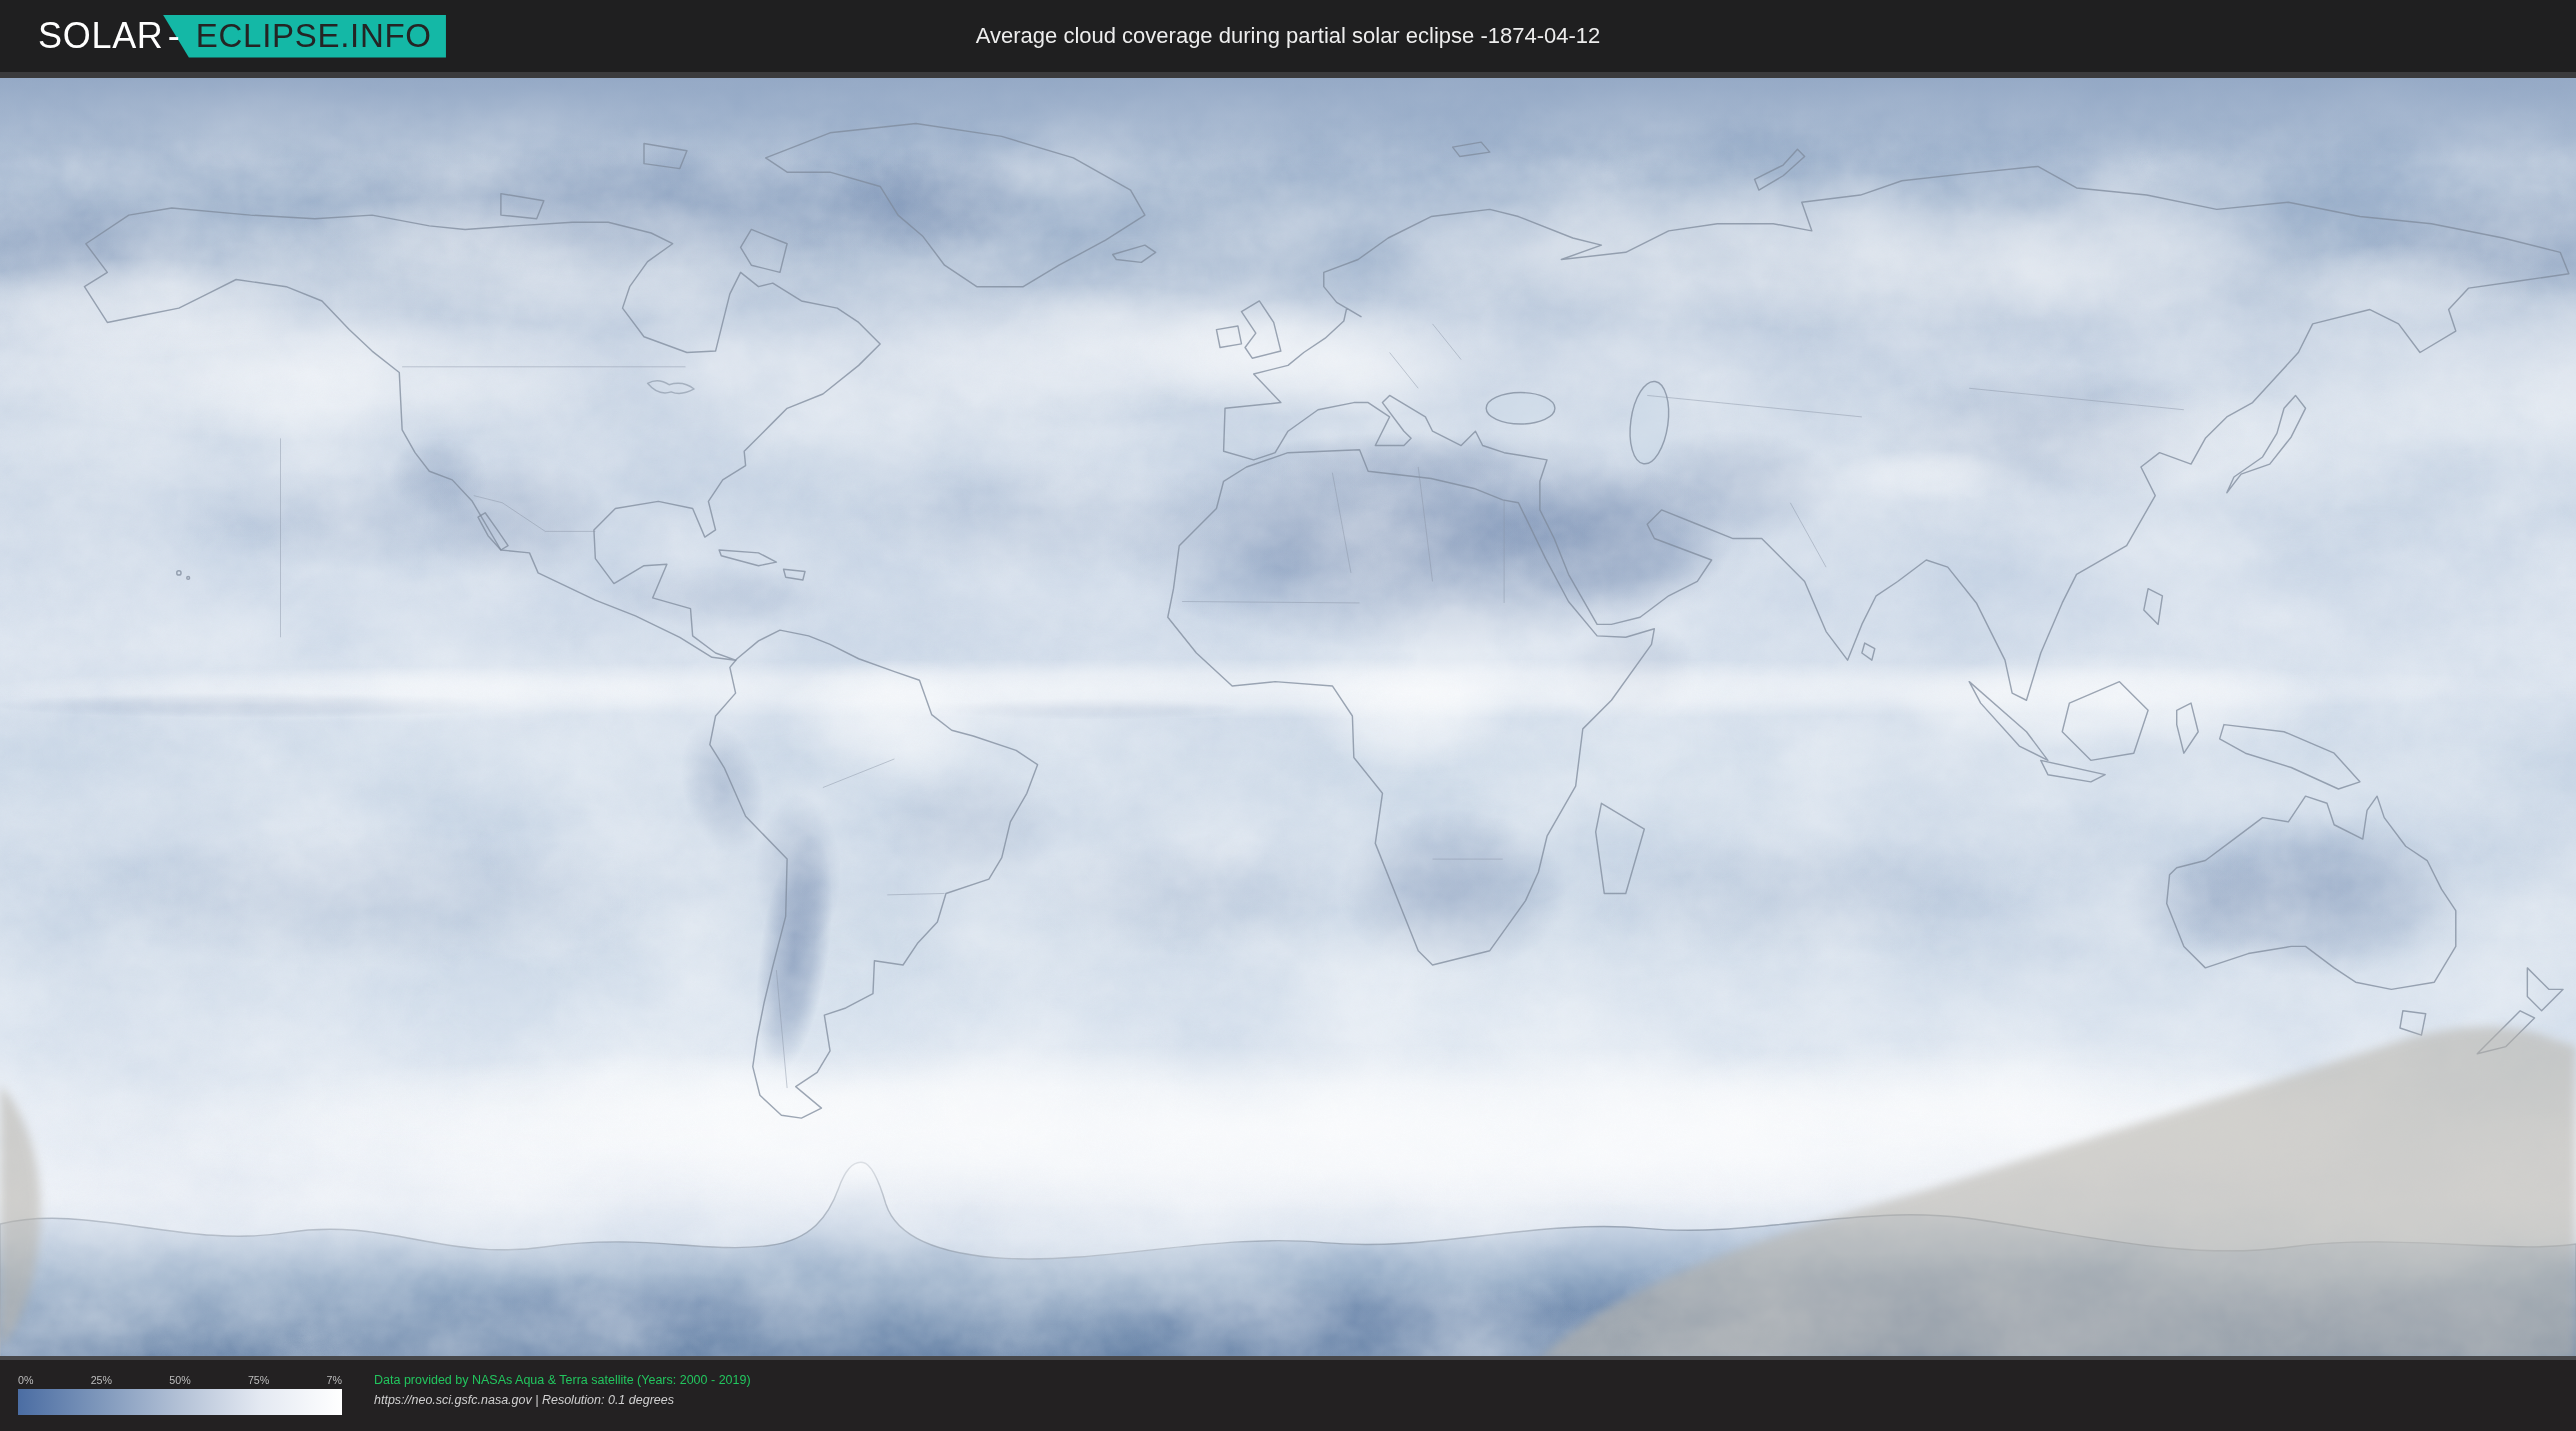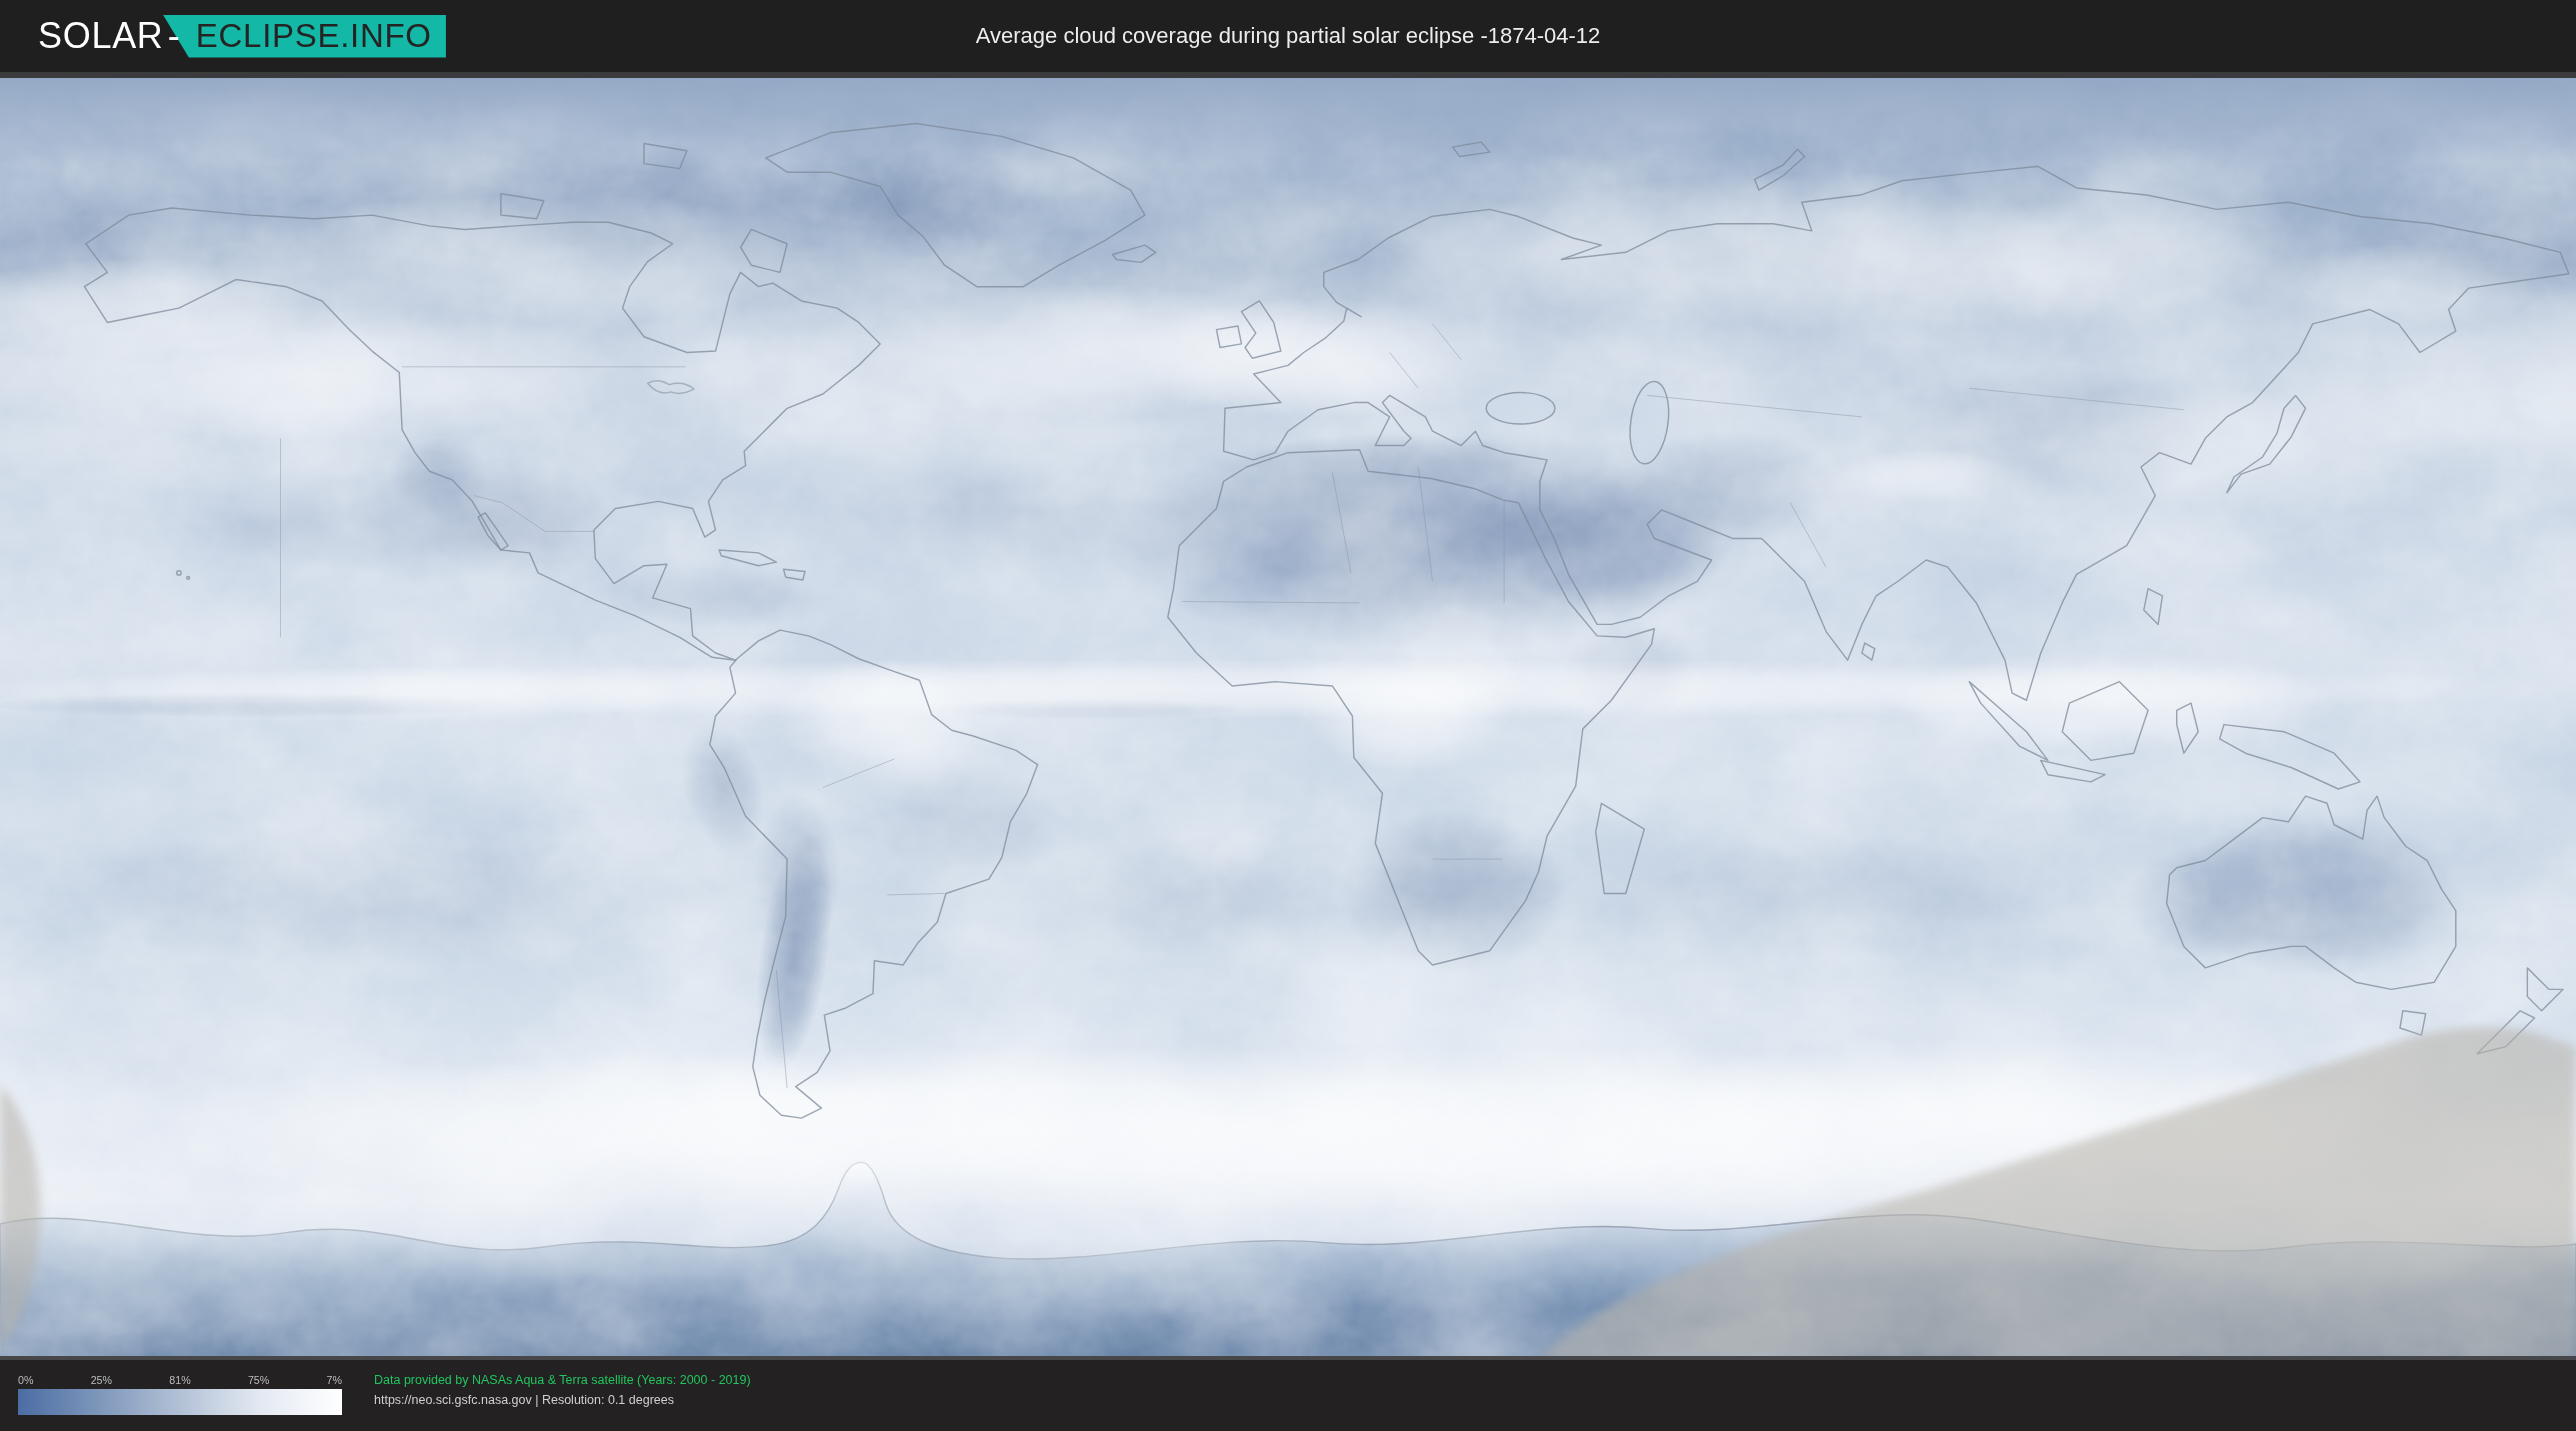--- a/index.html
+++ b/index.html
@@ -25,21 +25,21 @@
   .map-bottom-edge{position:absolute;left:0;bottom:0;width:2576px;height:3.6px;background:#47474a;z-index:5;}
   svg{display:block;}
 
   
   footer{position:absolute;left:0;top:1360px;width:2576px;height:72px;background:#232122;}
   .legend{position:absolute;left:18px;top:14.3px;width:324px;}
   .legend-ticks{display:flex;justify-content:space-between;color:#bdbdbd;font-size:10.7px;height:13px;}
   .legend-bar{margin-top:2.1px;height:26px;background:linear-gradient(90deg,#4b6da3,#7e97bb 25%,#b3c1d6 50%,#e4e9f2 75%,#ffffff);}
   .attrib{position:absolute;left:374px;top:11.4px;font-size:12.5px;line-height:19.3px;}
   .attrib-line1{color:#22c55e;}
-  .attrib-line2{color:#d0d0d0;}
+  .attrib-line2{color:#d0d0d0;font-style:italic;}
 </style>
 </head>
 <body>
 
 <div class="app">
 
   <header>
     <div class="logo">
       <span class="logo-solar">SOLAR</span>
       <span class="logo-hyph">-</span>
@@ -292,21 +292,21 @@
     </svg>
 
     <div class="map-bottom-edge"></div>
   </div>
 
   <footer>
     <div class="legend">
       <div class="legend-ticks">
         <span>0%</span>
         <span>25%</span>
-        <span>81%</span>
+        <span>50%</span>
         <span>75%</span>
         <span>7%</span>
       </div>
       <div class="legend-bar" style="background: linear-gradient(90deg, rgb(75, 109, 163), rgb(126, 151, 187) 25%, rgb(179, 193, 214) 50%, rgb(228, 233, 242) 75%, rgb(255, 255, 255));"></div>
     </div>
     <div class="attrib">
       <div class="attrib-line1">Data provided by NASAs Aqua &amp; Terra satellite (Years: 2000 - 2019)</div>
       <div class="attrib-line2">https://neo.sci.gsfc.nasa.gov | Resolution: 0.1 degrees</div>
     </div>
   </footer>

